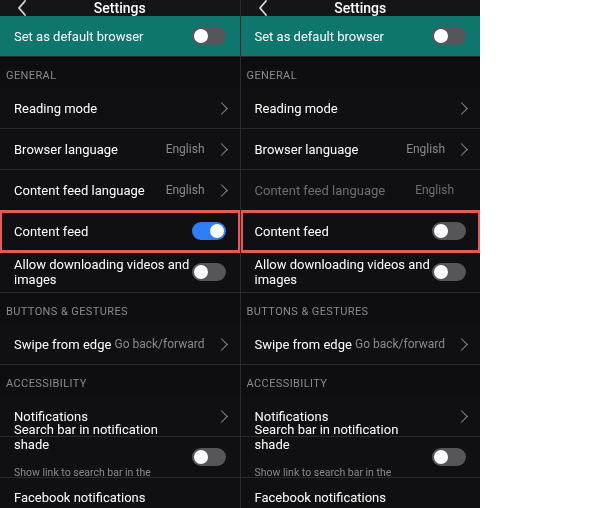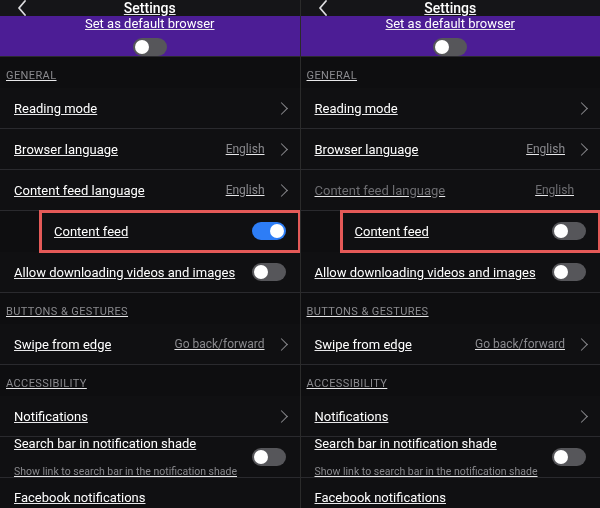--- a/index.html
+++ b/index.html
@@ -16,24 +16,23 @@
     --highlight: #e45a58;
   }
   html,body {
     margin:0; padding:0;
     background:#ffffff;
     font-family: -apple-system, "Segoe UI", Roboto, Helvetica, Arial, sans-serif;
     font-size:13px;
     color:var(--text-primary);
   }
   .stage {
-    width:600px; height:508px;
+    width:480px; height:508px;
     display:flex;
     background:#fff;
-    text-decoration:underline;
   }
   .panel {
     width:50%;
     background:var(--bg);
     display:flex;
     flex-direction:column;
     overflow:hidden;
     position:relative;
   }
   .panel + .panel { border-left:1px solid #2b2b2b; }
@@ -62,21 +61,21 @@
     padding:0 14px;
     min-height:40px;
     border-bottom:1px solid var(--divider);
     background:var(--bg-row);
   }
   .row.tight { min-height:38px; }
   .row .lbl { flex:1; font-size:13px; color:var(--text-label); }
   .row .sublbl { display:block; font-size:10.5px; color:var(--text-secondary); margin-top:14px; }
   .row .val  { font-size:12px; color:var(--text-secondary); margin-right:12px; }
   .row.disabled .lbl, .row.disabled .val { color:var(--text-muted); }
-  .row.banner { background:#4c1d95;flex-direction:column; }
+  .row.banner { background:#0f766e; }
   .section-hdr {
     padding:12px 6px 6px;
     font-size:11px;
     letter-spacing:0.4px;
     color:var(--text-secondary);
     background:var(--bg);
     text-transform:uppercase;
   }
 
   
@@ -104,21 +103,20 @@
   .tgl.whiteknob .knob { background:#ffffff; }
   .tgl.on { background:var(--accent-blue); }
   .tgl.on .knob { left:18px; background:#ffffff; }
 
   
   .row.hl {
     outline:3px solid var(--highlight);
     outline-offset:-2px;
     position:relative;
     z-index:2;
-    margin-left:40px;
   }
 </style>
 </head>
 <body>
 
 <div class="stage">
 
   <div class="panel">
     <div class="hdr">
       <div class="back-btn">

